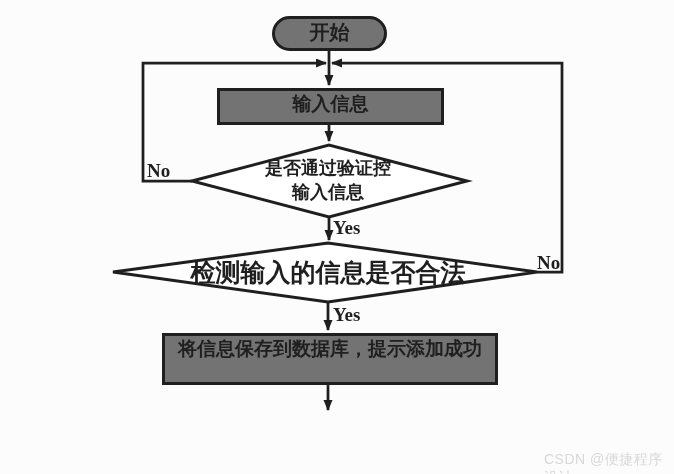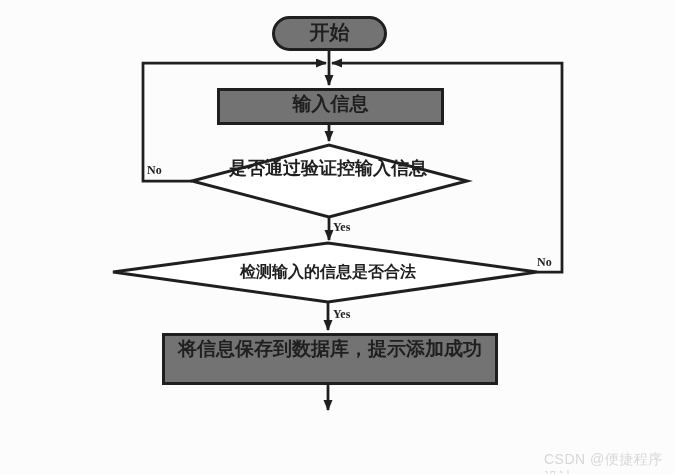--- a/index.html
+++ b/index.html
@@ -32,32 +32,32 @@
   .input { left: 217px; top: 88px;  width: 227px; height: 37px; font-size: 19px; }
   .save  { left: 162px; top: 333px; width: 336px; height: 52px; font-size: 19px; }
   .end   { left: 273px; top: 413px; width: 110px; height: 34px; font-size: 20px; }
 
   .label {
     position: absolute;
     color: #1f1f1f;
     font-weight: bold;
   }
   .dlabel {
-    display: flex; 
-    justify-content: center;
+    display: flex; flex-direction: column;
+    align-items: center; justify-content: center;
     text-align: center;
     font-family: "Liberation Sans", sans-serif;
   }
   .d1label { left: 218px; top: 156px; width: 220px; height: 48px; font-size: 18px; line-height: 24px; }
-  .d2label { left: 178px; top: 260px; width: 300px; height: 24px; font-size: 16px; line-height: 24px; }
+  .d2label { left: 178px; top: 260px; width: 300px; height: 24px; font-size: 25px; line-height: 24px; }
 
   .edge {
     font-family: "Liberation Serif", serif;
     font-weight: bold;
-    font-size: 12px;
+    font-size: 19px;
     line-height: 19px;
   }
   .no1  { left: 147px; top: 161px; }
   .yes1 { left: 333px; top: 218px; }
   .no2  { left: 537px; top: 253px; }
   .yes2 { left: 333px; top: 305px; }
 
   .watermark {
     position: absolute;
     left: 544px; top: 451px;

